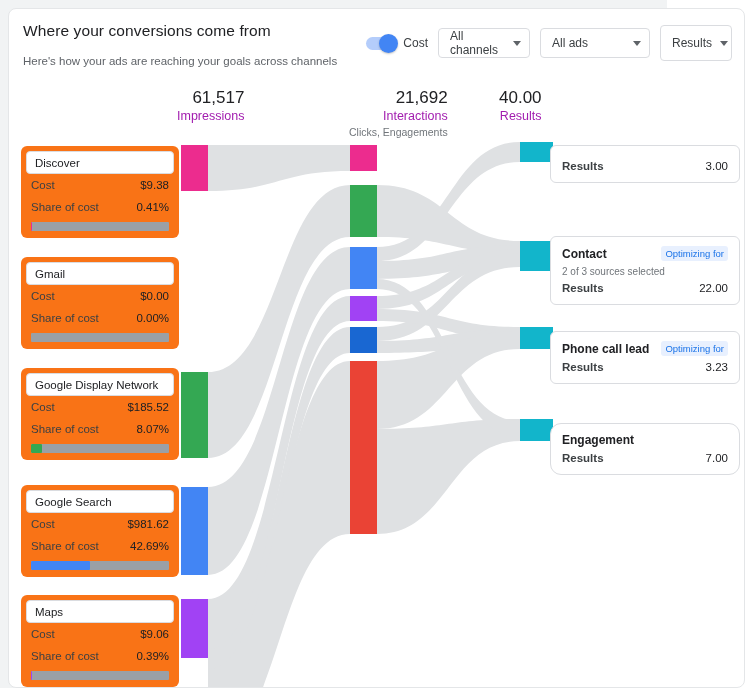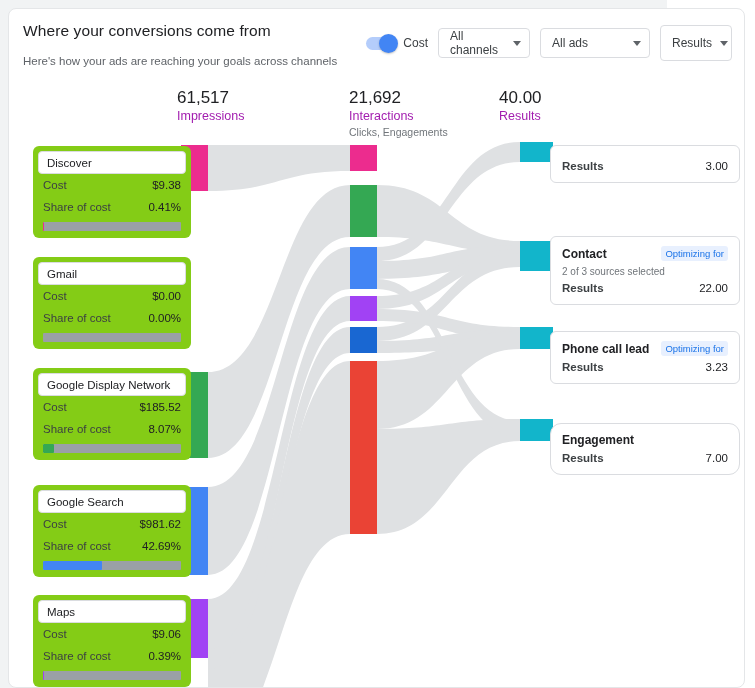--- a/index.html
+++ b/index.html
@@ -98,21 +98,21 @@
   .select-btn.w-results { width: 72px; height: 36px; }
   .caret {
     width: 0; height: 0;
     border-left: 4px solid transparent;
     border-right: 4px solid transparent;
     border-top: 5px solid #5f6368;
     flex: 0 0 auto;
   }
 
   
-  .totals { position: relative; height: 58px; }
+  .totals { position: relative; height: 58px; text-align: right; }
   .total-col { position: absolute; }
   .total-num { font-size: 17px; color: #202124; line-height: 21px; }
   .total-lbl { font-size: 12.5px; color: #a21caf; line-height: 17px; }
   .total-sub { font-size: 10.5px; color: #70757a; line-height: 14px; }
   #total-impressions { left: 168px; top: 18px; }
   #total-interactions { left: 340px; top: 18px; }
   #total-results { left: 490px; top: 18px; }
 
   
   .stage {
@@ -123,23 +123,23 @@
   .sankey-svg {
     position: absolute;
     left: 0; top: 0;
     width: 737px; height: 560px;
   }
   .node { position: absolute; }
 
   
   .chan-card {
     position: absolute;
-    left: 24px;
+    left: 12px;
     width: 158px;
-    background: #84cc16;
+    background: #f97316;
     border-radius: 6px;
     box-sizing: border-box;
     padding: 0 0 9px 0;
     overflow: hidden;
   }
   .chan-name-box {
     margin: 5px 5px 0 5px;
     height: 23px;
     background: #ffffff;
     border: 1px solid #dadce0;

